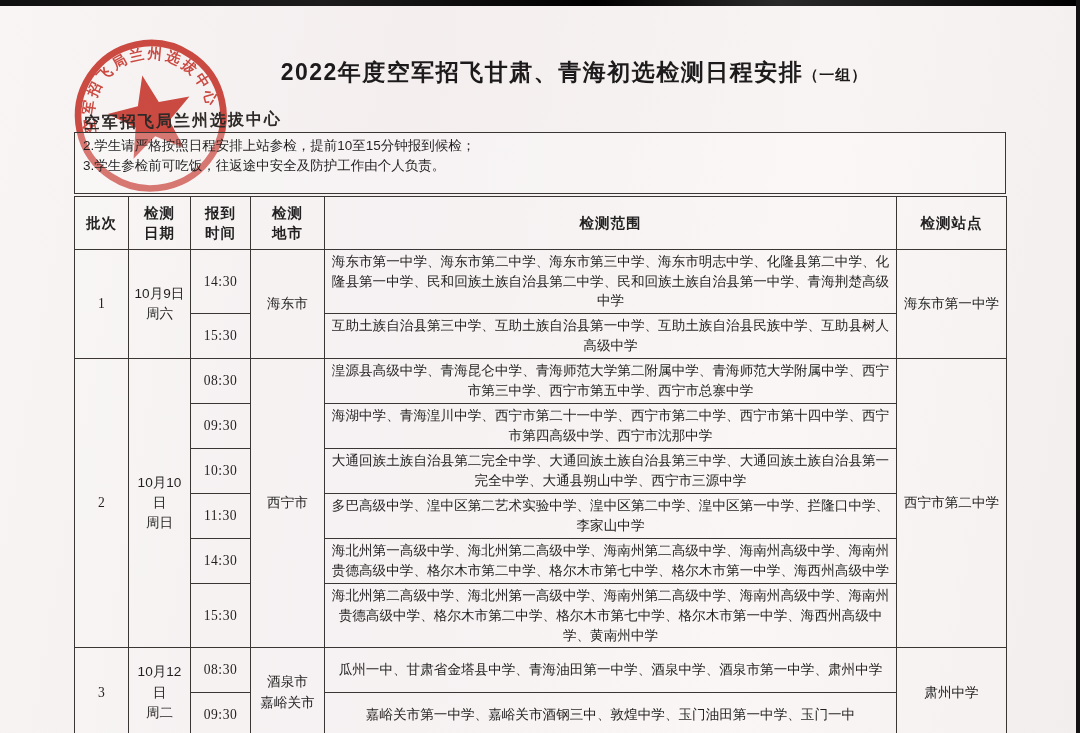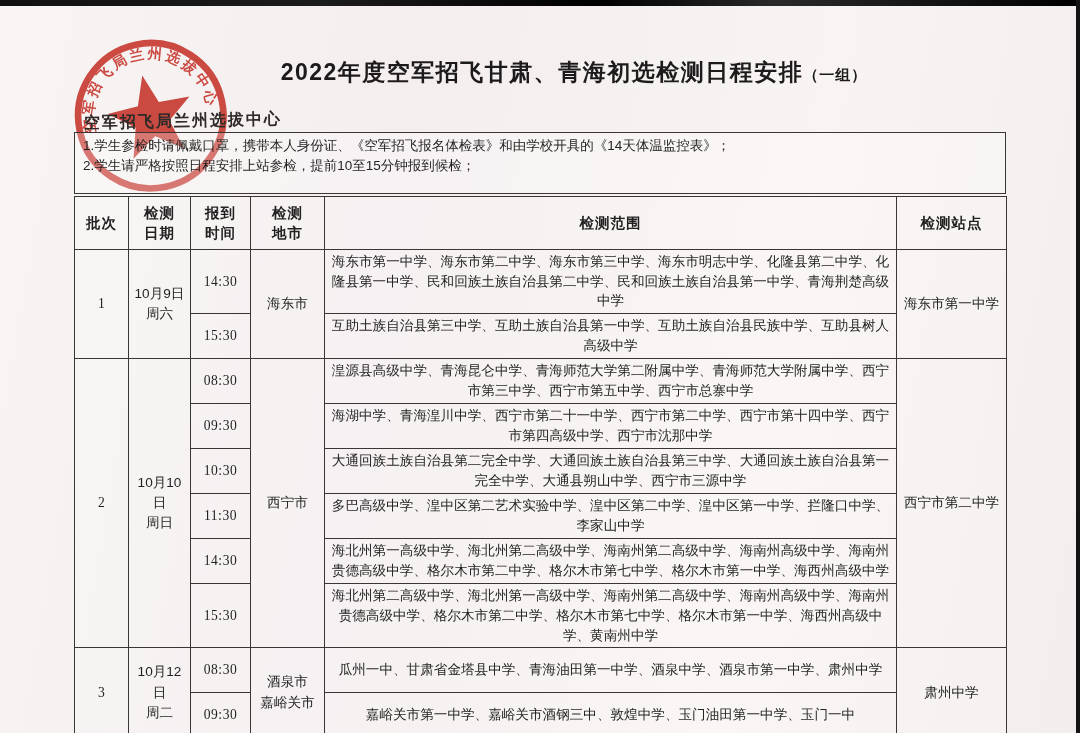--- a/index.html
+++ b/index.html
@@ -63,22 +63,22 @@
 
   <div class="title">
     <span>2022年度空军招飞甘肃、青海初选检测日程安排</span><span class="suffix">（一组）</span>
   </div>
 
   <div class="org">空军招飞局兰州选拔中心</div>
 
   <div class="sheet">
     <div class="notes">
       <div class="notes-body">
-        <div>1.学生参检时请佩戴口罩，携带本人身份证、《空军招飞报名体检表》和由学校开具的《14天体温监控表》；</div>
         <div>2.学生请严格按照日程安排上站参检，提前10至15分钟报到候检；</div>
+        <div>3.学生参检前可吃饭，往返途中安全及防护工作由个人负责。</div>
       </div>
     </div>
 
     <table class="sched">
       <colgroup>
         <col style="width:54px">
           <col style="width:62px">
           <col style="width:60px">
         <col style="width:74px">
           <col style="width:572px">

